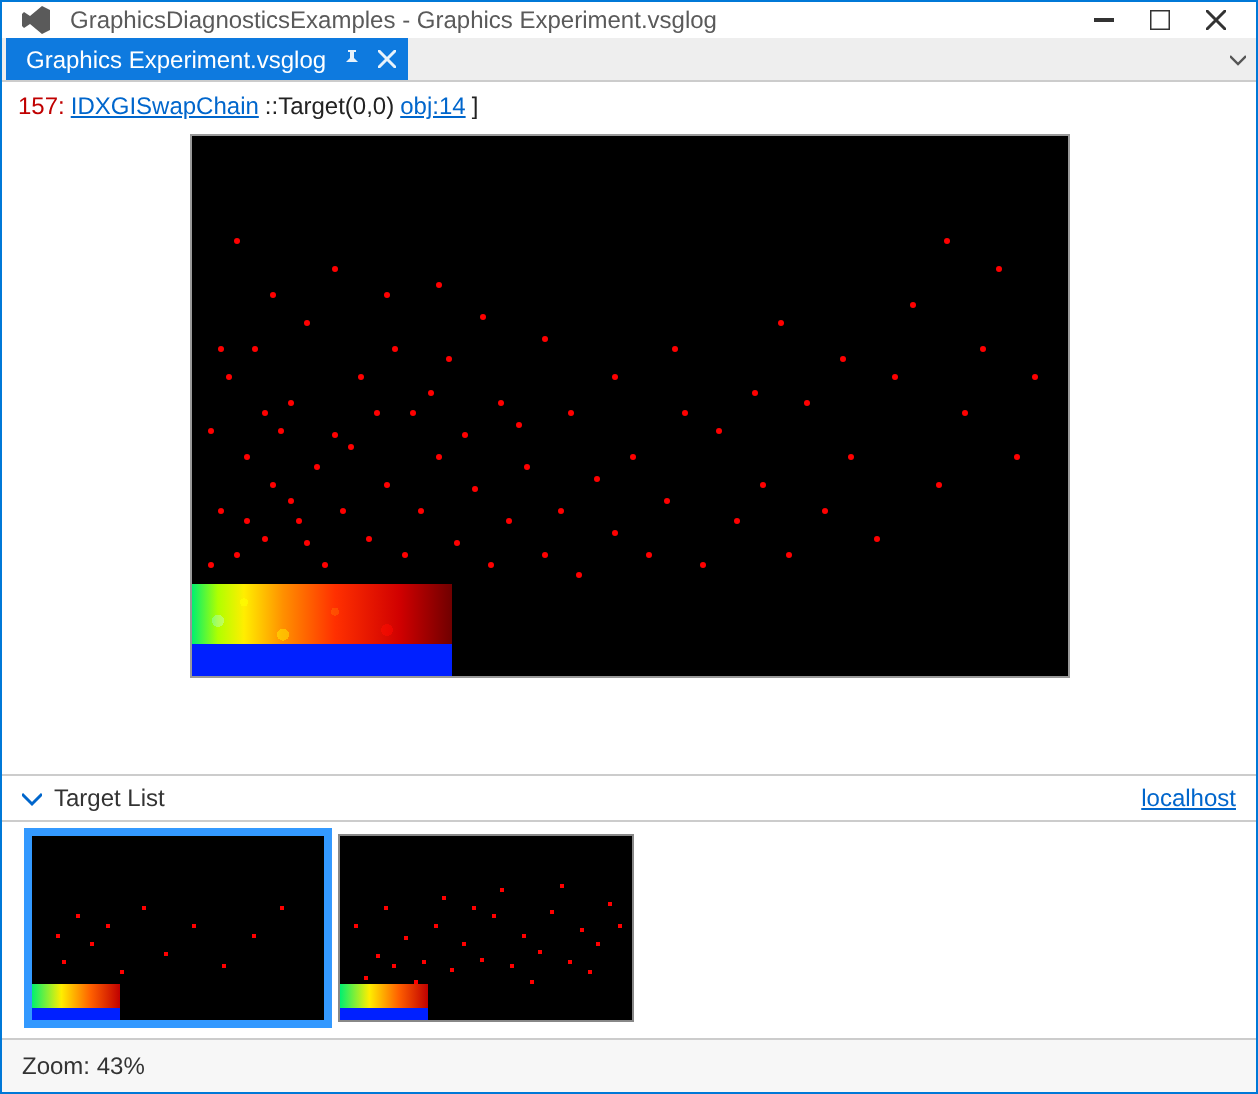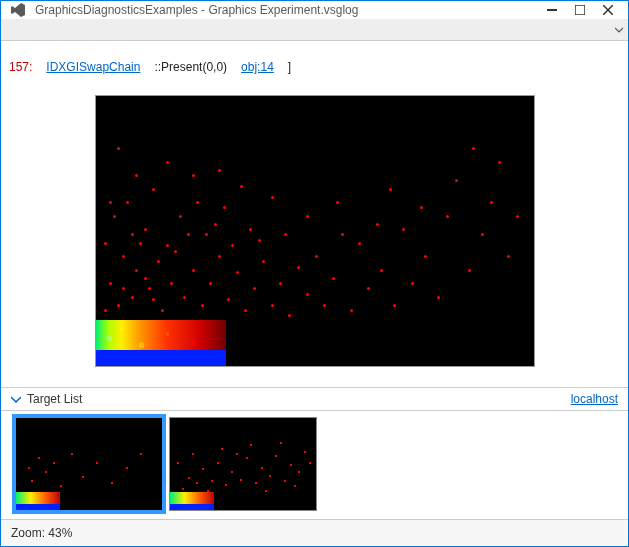--- a/index.html
+++ b/index.html
@@ -47,26 +47,26 @@
     height: 21px;
     padding: 0 6px 0 10px;
     font-size: 12px;
     gap: 8px;
   }
   .tab .pin, .tab .close { display:flex; align-items:center; opacity: 0.9; }
   .tabrow .spacer { flex: 1; }
   .tabrow .overflow { width: 18px; display:flex; justify-content:center; color:#555; }
   
   .infoline {
-    padding: 19px 8px;
+    padding: 5px 8px;
     font-size: 12px;
     color: #222;
     display: flex;
     align-items: baseline;
-    gap: 14px;
+    gap: 3px;
     flex-wrap: wrap;
   }
   .link { color: #0066cc; text-decoration: underline; cursor: pointer; }
   .callnum { color: #c00000; }
   
   .main-view {
     flex: 1;
     display: flex;
     justify-content: center;
     align-items: flex-start;
@@ -167,32 +167,45 @@
       </svg>
   </span>
   <span class="win-btn">
     <svg width="10" height="10">
         <path d="M0 0 L10 10 M10 0 L0 10" stroke="#333" stroke-width="1.5"></path>
       </svg>
   </span>
 </div>
 
 <div class="tabrow">
+  <div class="tab">
+    <span>Graphics Experiment.vsglog</span>
+    <span class="pin">
+      <svg width="10" height="10" viewBox="0 0 10 10">
+          <path d="M3 0 h4 v1 l-1 0 v3 l2 2 h-3 v4 h-0.01 L5 10 L5 6 H2 l2-2 V1 h-1 z" fill="#fff"></path>
+        </svg>
+    </span>
+    <span class="close">
+      <svg width="9" height="9">
+          <path d="M0 0 L9 9 M9 0 L0 9" stroke="#fff" stroke-width="1.5"></path>
+        </svg>
+    </span>
+  </div>
   <div class="spacer"></div>
   <div class="overflow">
     <svg width="8" height="8">
         <path d="M0 2 L4 6 L8 2" fill="none" stroke="#555" stroke-width="1.2"></path>
       </svg>
   </div>
 </div>
 
 <div class="infoline">
   <span class="callnum">157:</span>
   <span class="link">IDXGISwapChain</span>
-  <span>::Present(0,0)</span>
+  <span>::Target(0,0)</span>
   <span class="link">obj:14</span>
   <span>]</span>
 </div>
 
 <div class="main-view">
   <div class="render-target">
     <div class="heat">
       <div class="bar"></div>
       <div class="grad"></div>
       <div class="noise"></div>

